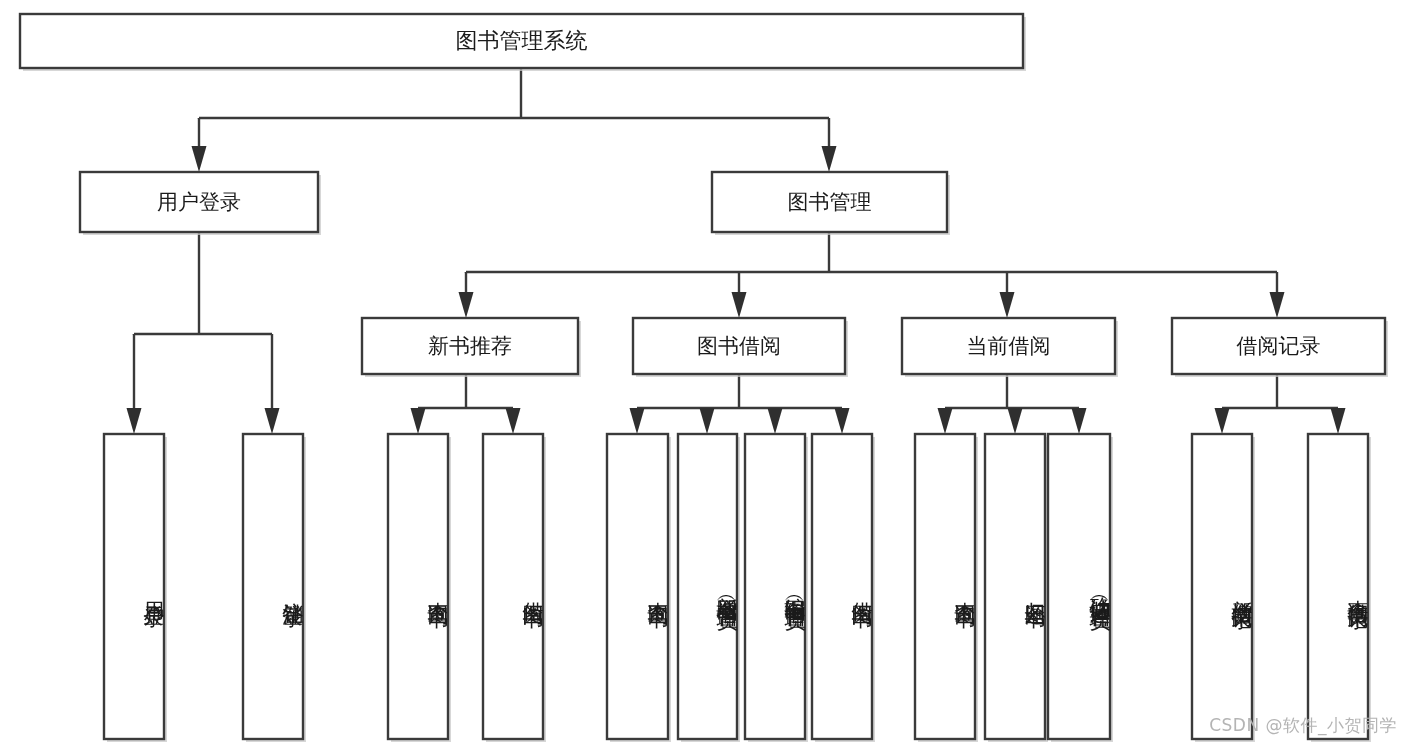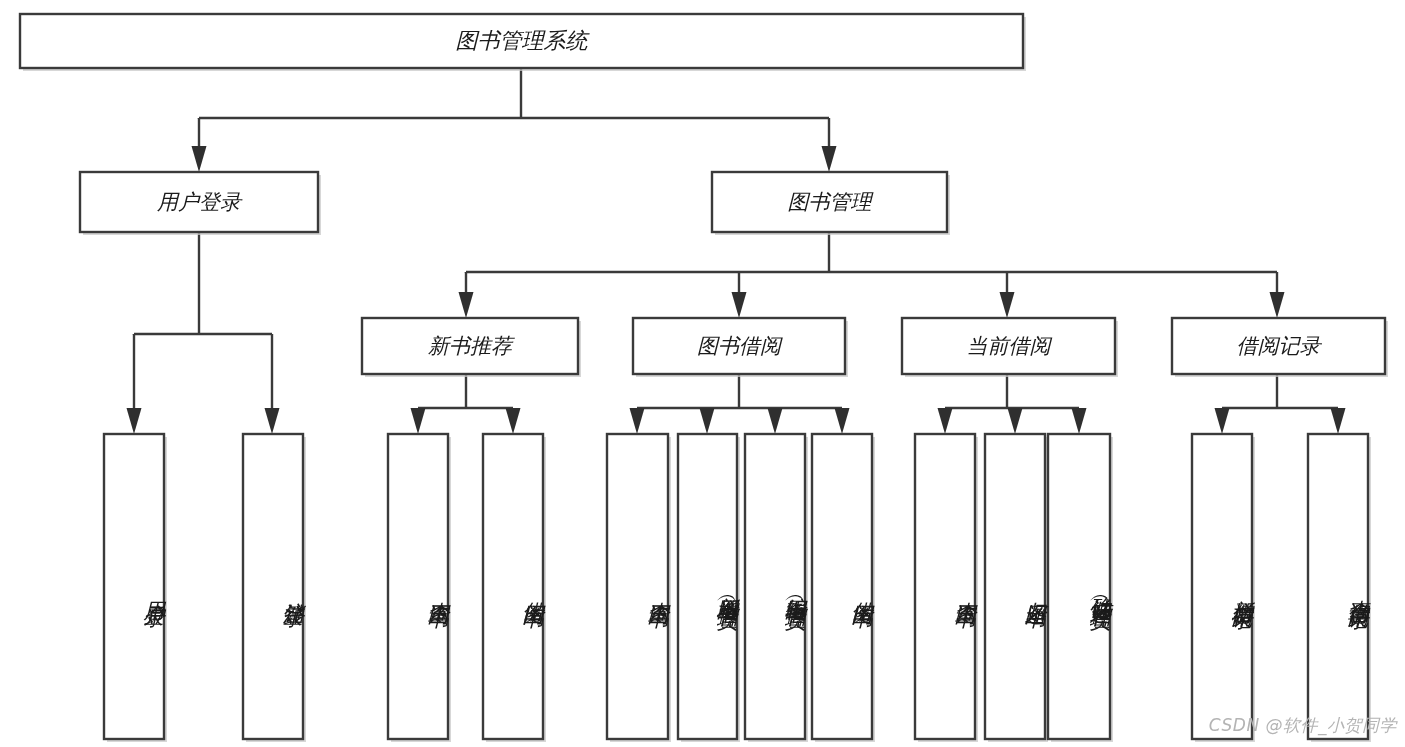--- a/index.html
+++ b/index.html
@@ -12,21 +12,20 @@
     width: 1405px;
     height: 747px;
     overflow: hidden;
     font-family: "DejaVu Sans", "Liberation Sans", sans-serif;
   }
   #diagram-root {
     position: relative;
     width: 1405px;
     height: 741px;
     background: #ffffff;
-    font-style: italic;
   }
   svg.tree-canvas {
     display: block;
     width: 1405px;
     height: 747px;
   }
   .node-box {
     fill: #ffffff;
     stroke: #3a3a3a;
     stroke-width: 2.4;

